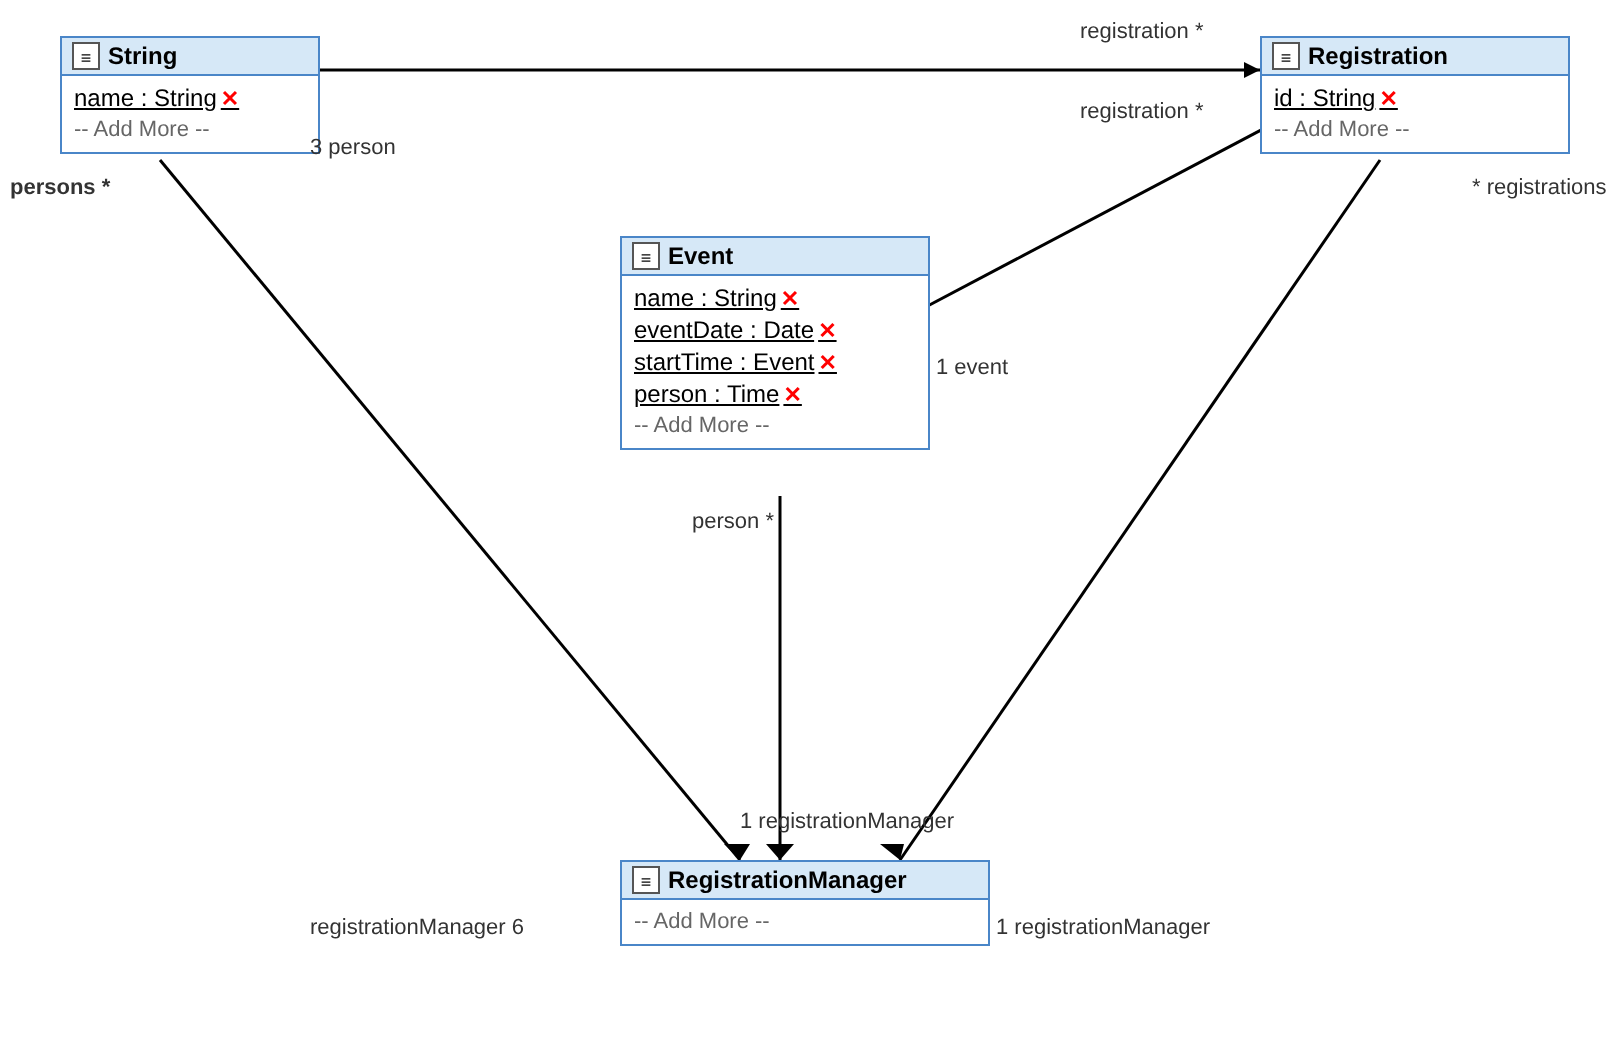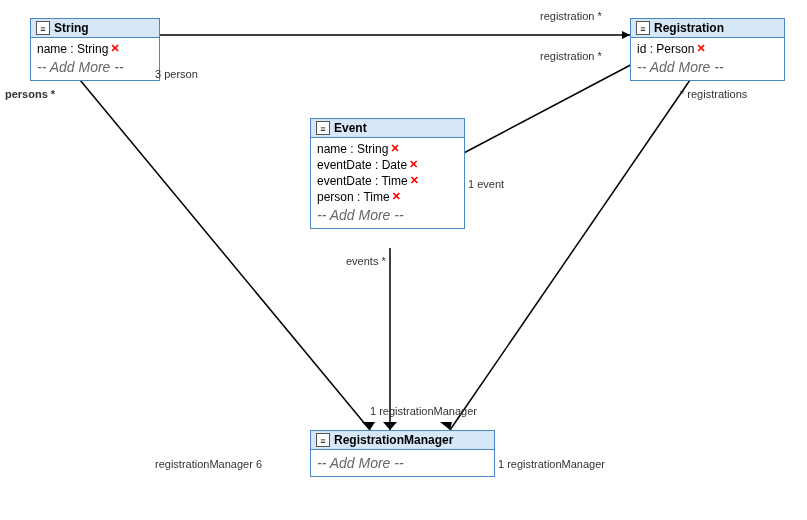--- a/index.html
+++ b/index.html
@@ -48,35 +48,36 @@
       font-size: 9px;
       text-align: center;
       line-height: 14px;
       background: #fff;
     }
     .uml-box .box-body {
       padding: 3px 6px;
     }
     .uml-box .field-row {
       display: flex;
+      align-items: center;
       gap: 2px;
       padding: 1px 0;
       font-size: 12px;
       color: #000;
+      text-decoration: underline;
     }
     .uml-box .field-row .x-btn {
       color: red;
       font-size: 11px;
       cursor: pointer;
       font-weight: bold;
     }
     .uml-box .add-more {
       color: #666;
-      font-style: italic;
-      font-size: 14px;
+      font-size: 11px;
       padding: 2px 0;
       cursor: pointer;
     }
     .label-text {
       position: absolute;
       font-size: 11px;
       color: #333;
       white-space: nowrap;
       pointer-events: none;
     }
@@ -118,21 +119,21 @@
     </div>
   </div>
 
   <div class="uml-box" style="left:630px; top:18px; width:155px;">
     <div class="box-header">
       <span class="icon">≡</span>
       <span>Registration</span>
     </div>
     <div class="box-body">
       <div class="field-row">
-        <span>id : Person</span>
+        <span>id : String</span>
         <span class="x-btn">✕</span>
       </div>
       <div class="add-more">-- Add More --</div>
     </div>
   </div>
 
   <div class="uml-box" style="left:310px; top:118px; width:155px;">
     <div class="box-header">
       <span class="icon">≡</span>
       <span>Event</span>
@@ -140,21 +141,21 @@
     <div class="box-body">
       <div class="field-row">
         <span>name : String</span>
         <span class="x-btn">✕</span>
       </div>
       <div class="field-row">
         <span>eventDate : Date</span>
         <span class="x-btn">✕</span>
       </div>
       <div class="field-row">
-        <span>eventDate : Time</span>
+        <span>startTime : Event</span>
         <span class="x-btn">✕</span>
       </div>
       <div class="field-row">
         <span>person : Time</span>
         <span class="x-btn">✕</span>
       </div>
       <div class="add-more">-- Add More --</div>
     </div>
   </div>
 
@@ -166,19 +167,19 @@
     <div class="box-body">
       <div class="add-more">-- Add More --</div>
     </div>
   </div>
 
   <span class="label-text" style="left:540px; top:10px;">registration *</span>
   <span class="label-text" style="left:540px; top:50px;">registration *</span>
   <span class="label-text" style="left:5px; top:88px;font-weight:bold;">persons *</span>
   <span class="label-text" style="left:155px; top:68px;">3 person</span>
   <span class="label-text" style="left:468px; top:178px;">1 event</span>
-  <span class="label-text" style="left:346px; top:255px;">events *</span>
+  <span class="label-text" style="left:346px; top:255px;">person *</span>
   <span class="label-text" style="left:370px; top:405px;">1 registrationManager</span>
   <span class="label-text" style="left:155px; top:458px;">registrationManager 6</span>
   <span class="label-text" style="left:498px; top:458px;">1 registrationManager</span>
-  <span class="label-text" style="left:680px; top:88px;">* registrations</span>
+  <span class="label-text" style="left:736px; top:88px;">* registrations</span>
 
 </div>
 
 </body></html>

